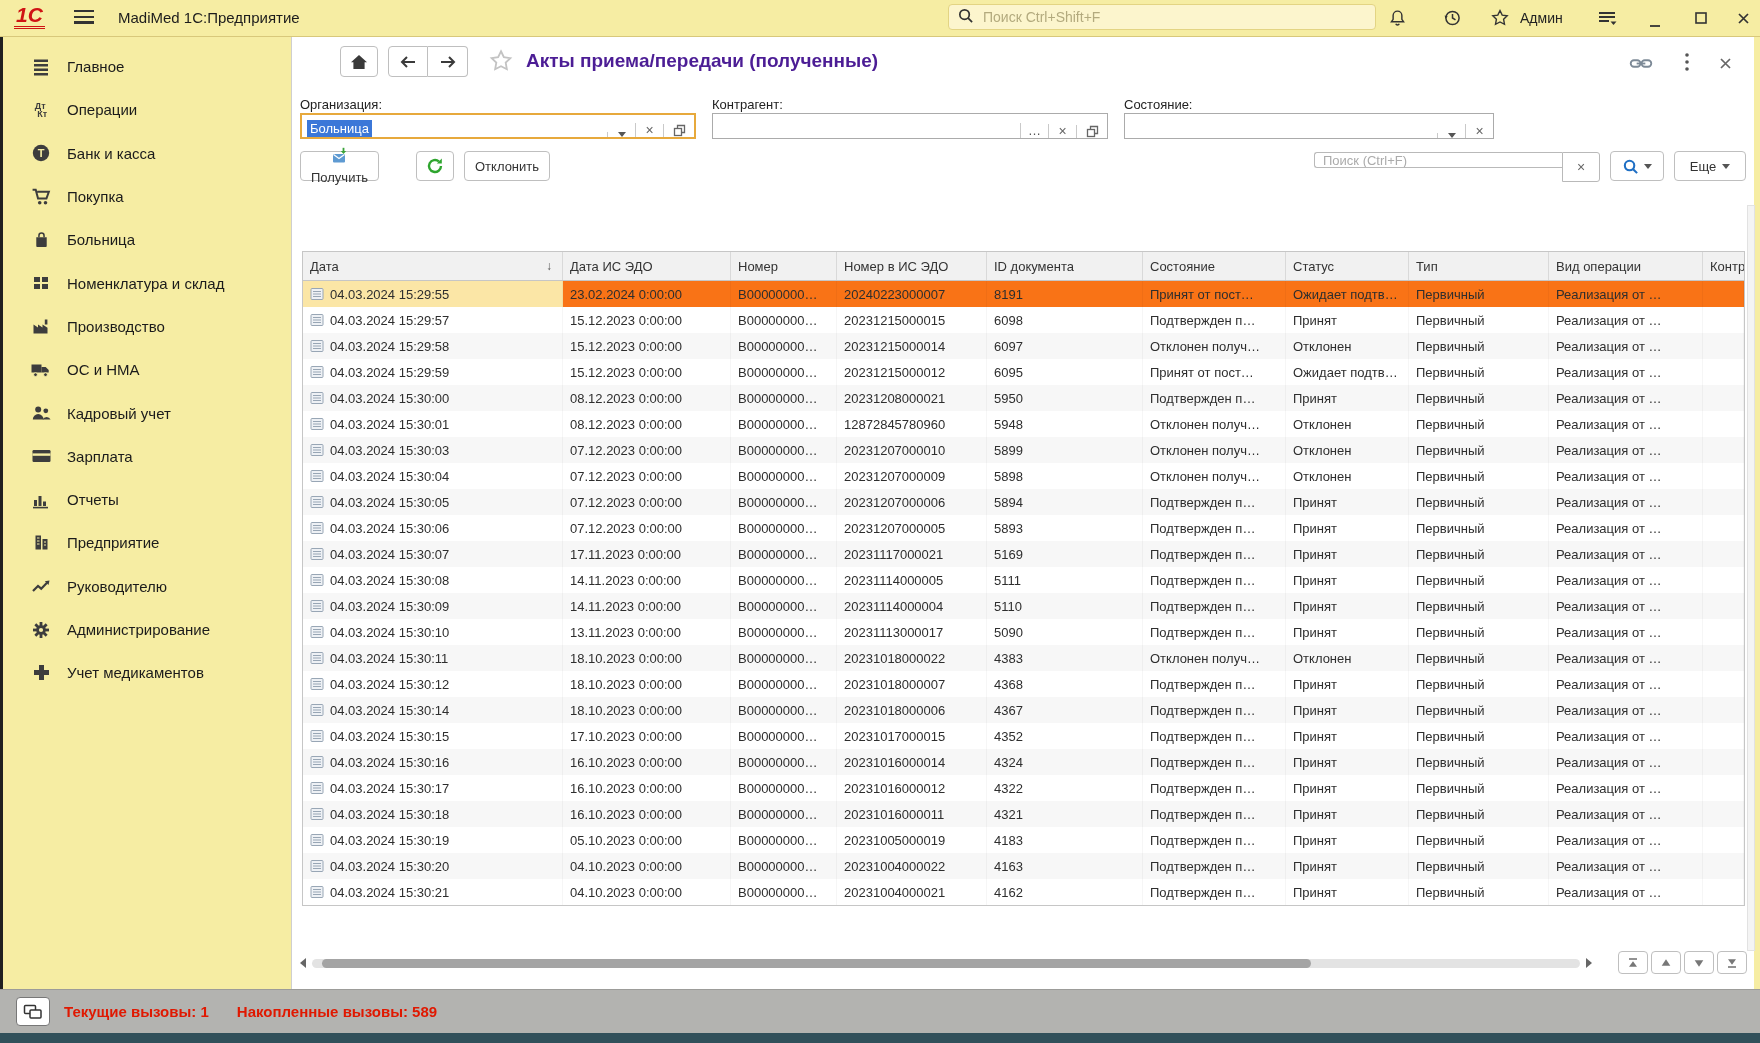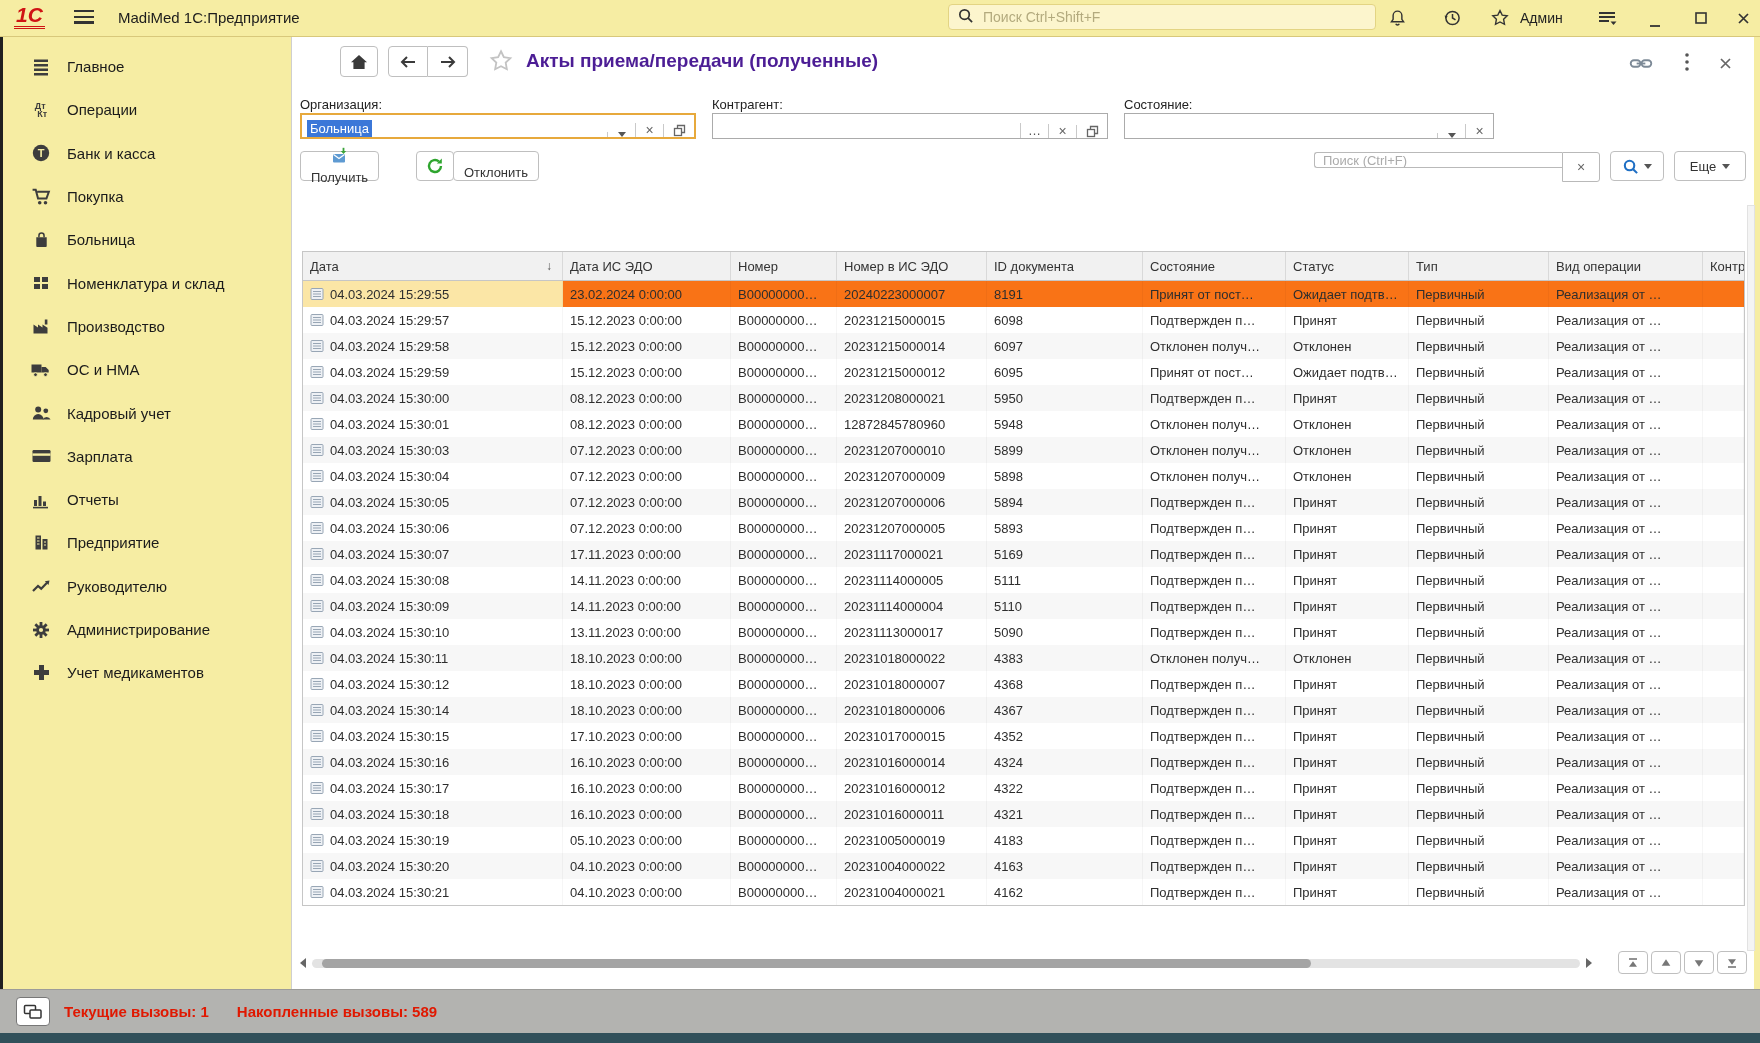--- a/index.html
+++ b/index.html
@@ -59,21 +59,21 @@
   .f-btn{width:27px;border-left:1px solid #c9c9c9;display:flex;align-items:center;
          justify-content:center;color:#555;background:#fff;cursor:pointer;font-size:13px}
   .caret{width:0;height:0;border-left:4px solid transparent;border-right:4px solid transparent;
          border-top:5px solid #555}
   .xchar{font-size:14px;color:#666;line-height:1}
 
   
   .tbtn{position:absolute;top:114px;height:30px;gap:6px;padding:0 10px}
   .t-get{left:8px;flex-direction:column;}
   .t-ref{left:124px;width:38px;padding:0}
-  .t-dec{left:161px;align-items:flex-end;}
+  .t-dec{left:172px;}
   .psearch{position:absolute;left:1022px;top:115px;display:flex;height:28px;}
   .psearch input{width:248px;height:16px;border:1px solid #b9b9b9;border-right:none;
                  border-radius:3px 0 0 3px;padding:0 8px;font-size:13px;outline:none;
                  box-sizing:border-box;color:#333;font-family:"Liberation Sans",sans-serif;}
   .psearch input::placeholder{color:#ababab}
   .psearch .xbtn{width:36px;height:28px;border:1px solid #b9b9b9;border-radius:0 3px 3px 0;
                  background:#fff;display:flex;align-items:center;justify-content:center;cursor:pointer}
   .t-mag{left:1318px;width:54px;gap:5px}
   .t-more{left:1382px;width:72px;gap:6px}
 

